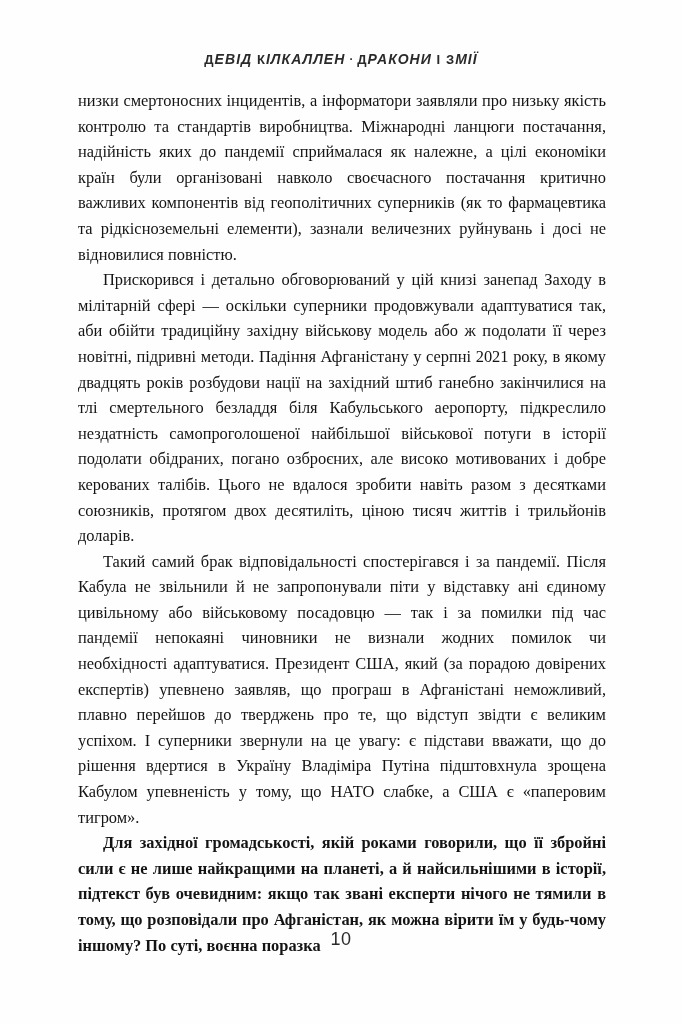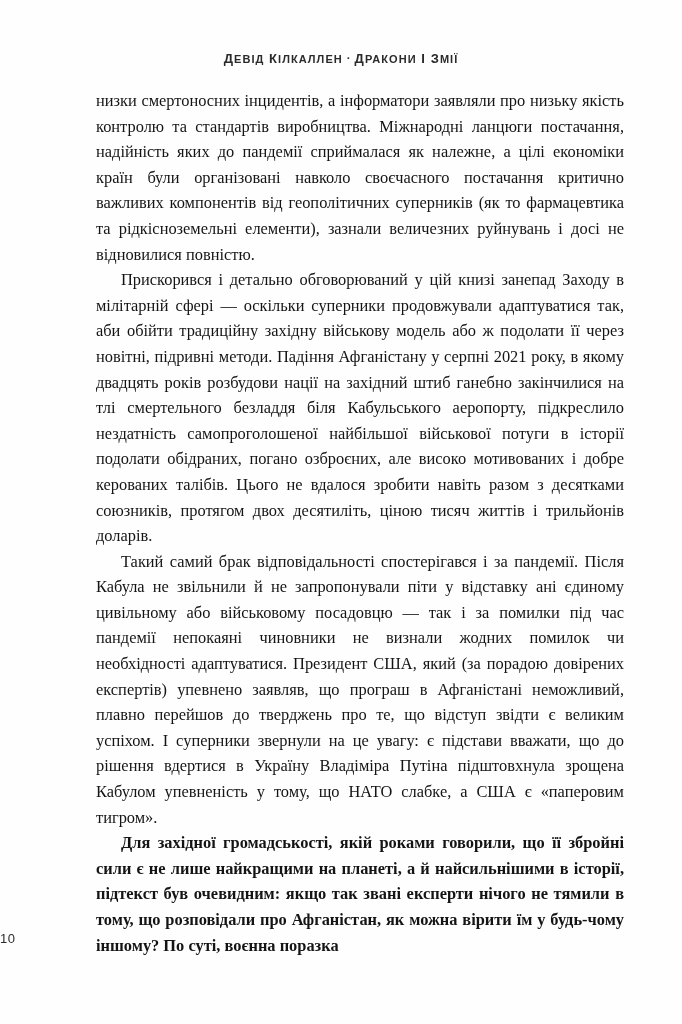--- a/index.html
+++ b/index.html
@@ -49,36 +49,36 @@
     top: -1px;
   }
   
   .sc {
     text-transform: uppercase;
   }
   .sc-lead {
     font-size: 13px;
   }
   .sc-rest {
-    font-size: 11px;
+    font-size: 14px;
+    font-style: italic;
   }
 
   
   .textblock {
     position: absolute;
     left: 78px;
     top: 88px;
     width: 528px;
     font-size: 16.4px;
     line-height: 25.6px;
     text-align: justify;
     text-justify: inter-word;
     color: #141414;
     hyphens: manual;
-    margin-left: 18px;
   }
   .textblock p {
     margin: 0;
     text-indent: 0;
   }
   .textblock p + p {
     text-indent: 25px;
   }
   .textblock p:last-child {
     text-align: justify;
@@ -88,23 +88,23 @@
   .textblock p {
     text-align-last: left;
   }
 
   
   .folio {
     position: absolute;
     top: 931px;
     left: 0;
     width: 682px;
-    text-align: left;
+    text-align: center;
     font-family: "Liberation Sans", "DejaVu Sans", sans-serif;
-    font-size: 13px;
+    font-size: 18px;
     line-height: 16px;
     color: #2b2b2b;
     letter-spacing: 0.4px;
   }
 </style>
 </head>
 <body>
 
 <div class="page">
 

